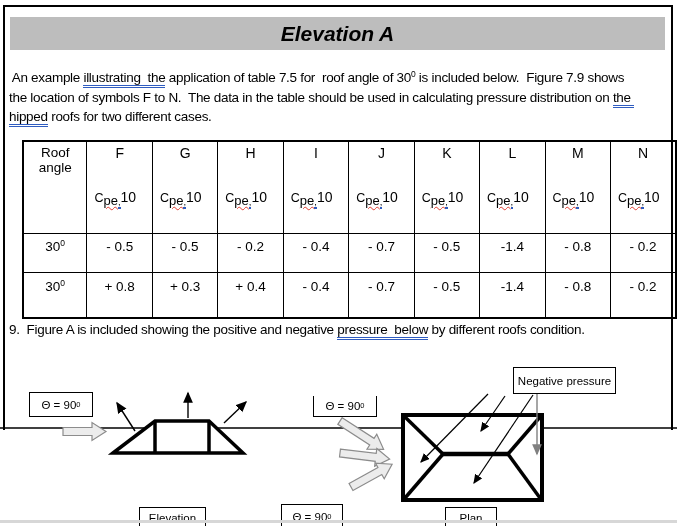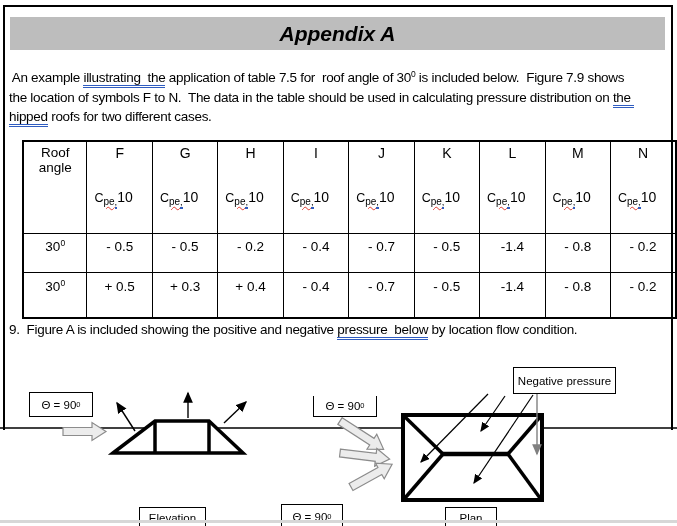--- a/index.html
+++ b/index.html
@@ -34,21 +34,21 @@
     position:absolute;left:22px;top:140px;border-collapse:collapse;table-layout:fixed;
   }
   table.data td{
     border:1.5px solid #000;vertical-align:top;text-align:center;
     font-size:13.5px;padding:0;overflow:hidden;
   }
   table.data{border:2px solid #000;}
   td.hdr{height:91px;}
   .letter{display:block;margin-top:3px;font-size:14px;}
   .cpe{display:block;text-align:left;margin:28px 0 0 7px;font-size:12.5px;white-space:nowrap;}
-  .cpe .sub{font-size:10px;vertical-align:-3px;text-decoration:underline wavy #e03c31;text-decoration-thickness:1px;}
+  .cpe .sub{font-size:13px;vertical-align:-3px;text-decoration:underline wavy #e03c31;text-decoration-thickness:1px;}
   .cpe .sep{font-size:9.5px;vertical-align:-3px;border-bottom:2px solid #2f5cc0;}
   .cpe .suf{font-size:14px;}
   tr.r2 td{height:33px;padding-top:5px;}
   tr.r3 td{height:38px;padding-top:6px;}
   
   .figbox{
     position:absolute;background:#fff;border:1.5px solid #000;box-sizing:border-box;
     display:flex;align-items:center;justify-content:center;font-size:11.5px;white-space:pre;
   }
   .figbox.opentop{border-top:none;background:transparent;}
@@ -57,21 +57,21 @@
   svg.fig{position:absolute;left:0;top:350px;}
   
   .bottom-line{position:absolute;left:0;top:520px;width:677px;height:3px;background:#d7d7d7;}
 </style>
 </head>
 <body>
 
 <div class="page-frame"></div>
 
 <div class="banner">
-  <h1>Appendix A</h1>
+  <h1>Elevation A</h1>
 </div>
 
 <div class="para intro"><span> An example </span><span class="u-blue">illustrating  the</span><span> application of table 7.5 for  roof angle of 30</span><sup class="sm">0</sup><span> is included below.  Figure 7.9 shows</span><br><span>the location of symbols F to N.  The data in the table should be used in calculating pressure distribution on </span><span class="u-blue">the </span><br><span class="u-blue">hipped</span><span> roofs for two different cases.</span></div>
 
 <table class="data">
   <colgroup>
     <col style="width:64px">
       <col style="width:65.5px">
       <col style="width:65.5px">
       <col style="width:65.5px">
@@ -131,34 +131,34 @@
     <td>- 0.2</td>
     <td>- 0.4</td>
     <td>- 0.7</td>
     <td>- 0.5</td>
     <td>-1.4</td>
     <td>- 0.8</td>
     <td>- 0.2</td>
   </tr>
   <tr class="r3">
     <td><span>30</span><sup class="sm">0</sup></td>
-    <td>+ 0.5</td>
+    <td>+ 0.8</td>
     <td>+ 0.3</td>
     <td>+ 0.4</td>
     <td>- 0.4</td>
     <td>- 0.7</td>
     <td>- 0.5</td>
     <td>-1.4</td>
     <td>- 0.8</td>
     <td>- 0.2</td>
   </tr>
 </tbody>
   </table>
 
-<div class="para item4"><span>9.  Figure A is included showing the positive and negative </span><span class="u-blue">pressure  below</span><span> by location flow condition.</span></div>
+<div class="para item4"><span>9.  Figure A is included showing the positive and negative </span><span class="u-blue">pressure  below</span><span> by different roofs condition.</span></div>
 
 <svg class="fig" width="677" height="176" viewBox="0 0 677 176">
   <defs>
     <marker id="mB" markerWidth="9" markerHeight="8" refX="7" refY="3.5" orient="auto">
       <path d="M0,0 L8,3.5 L0,7 Z" fill="#000"></path>
     </marker>
     <marker id="mG" markerWidth="9" markerHeight="8" refX="7" refY="3.5" orient="auto">
       <path d="M0,0 L8,3.5 L0,7 Z" fill="#808080"></path>
     </marker>
   </defs>

